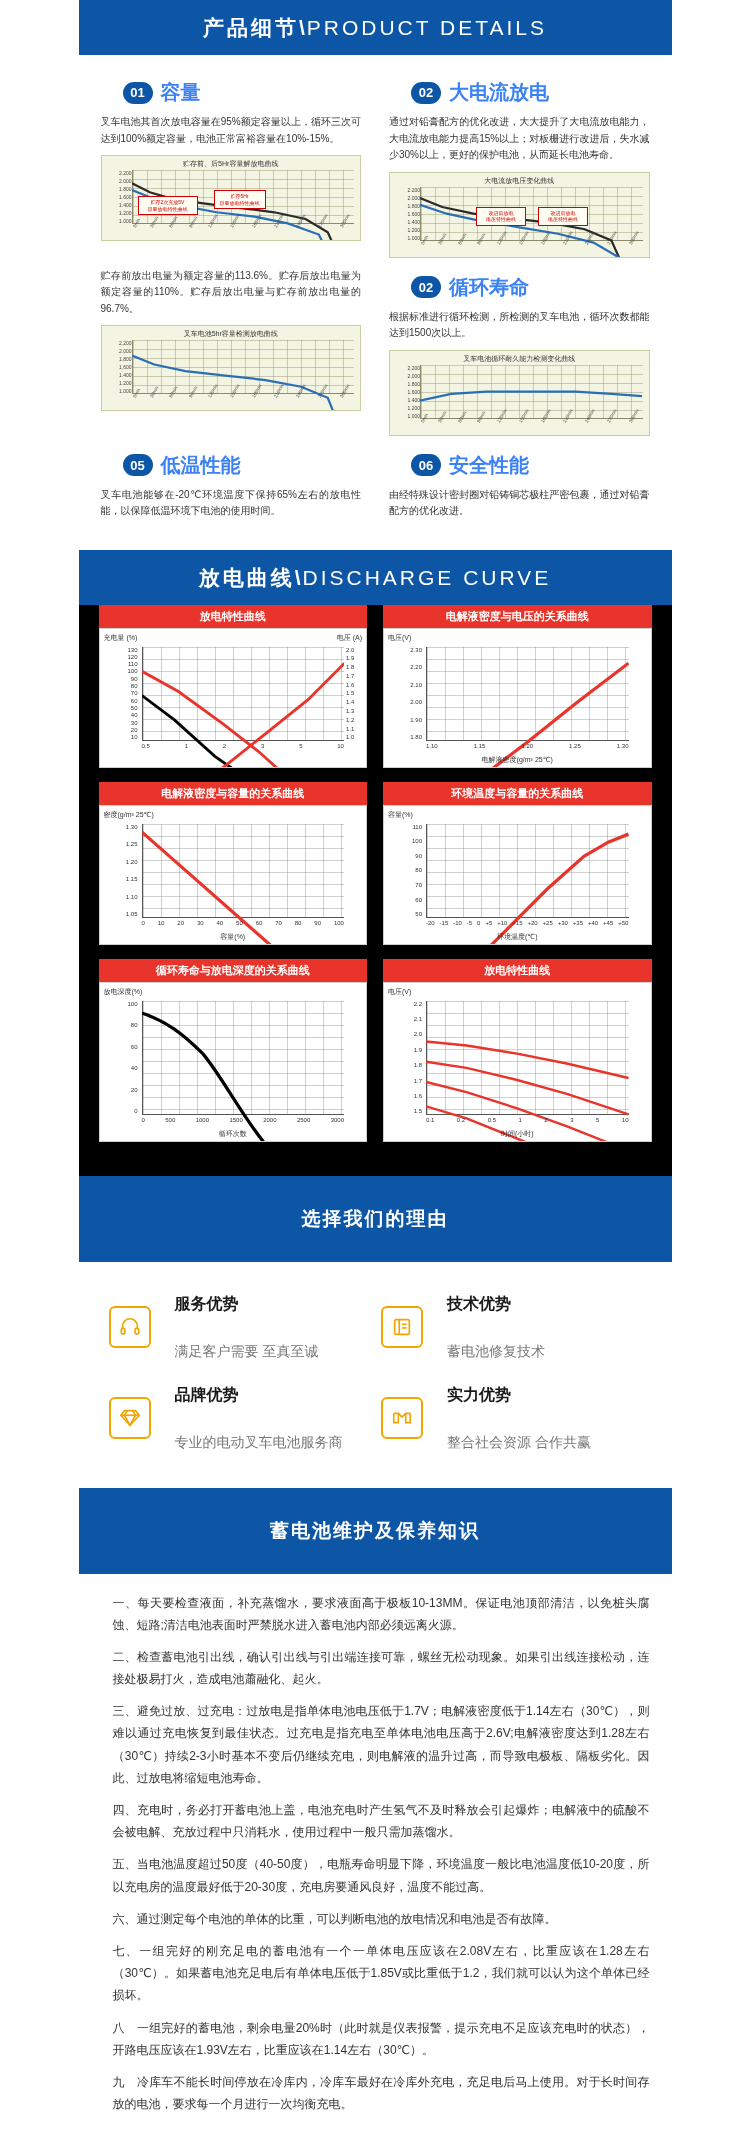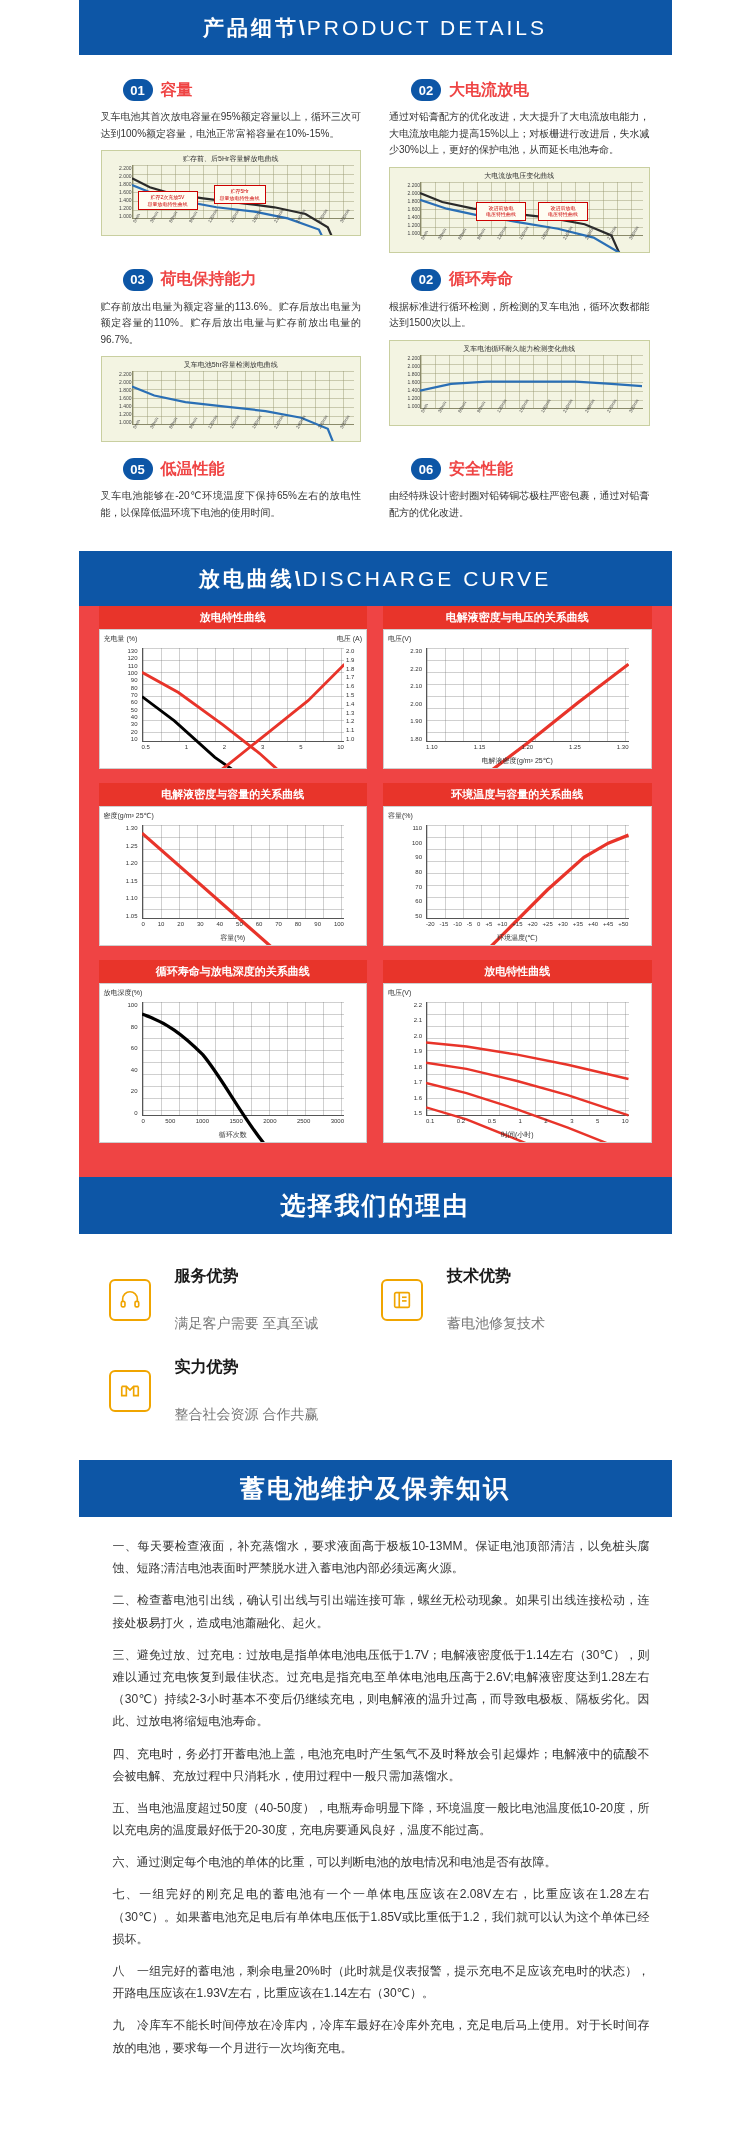--- a/index.html
+++ b/index.html
@@ -18,21 +18,21 @@
     color:#fff;
     text-align:center;
     padding:14px 0 13px;
     font-size:21px;
     letter-spacing:2px;
     font-weight:bold;
     position:relative;
   }
   .sec-header .cn { letter-spacing:3px; }
   .sec-header .en { letter-spacing:3px; font-weight:normal; }
-  .sec-header.thin { font-size:25px; padding:12px 0; }
+  .sec-header.thin { font-size:19px; padding:30px 0; }
 
   
   .details {
     padding:18px 22px 22px 22px;
   }
   .grid2 {
     display:flex;
     flex-wrap:wrap;
   }
   .col {
@@ -51,23 +51,23 @@
     background:#0d56a6;
     color:#fff;
     border-radius:11px;
     font-size:13px;
     font-weight:bold;
     display:flex;align-items:center;justify-content:center;
     flex:0 0 auto;
     margin-left:22px;
   }
   .item-title {
-    font-size:16px;
+    font-size:20px;
     font-weight:bold;
-    color:#ef4444;
+    color:#3b82f6;
   }
   .item-text {
     font-size:10px;
     line-height:1.65;
     color:#333;
     text-align:justify;
     margin:0 0 8px;
   }
 
   
@@ -113,21 +113,21 @@
     font-size:5px;
     padding:2px 3px;
     background:#fffdf2;
     line-height:1.3;
     text-align:center;
   }
 
   
   .curves {
     padding:0 20px 20px;
-    background:#ef4444;
+    background:#000000;
   }
   .curve-row { display:flex; gap:16px; margin-bottom:14px; }
   .curve-card { flex:1; }
   .curve-title {
     background:#e8342a;
     color:#fff;
     font-size:11px;
     text-align:center;
     padding:4px 0;
     font-weight:bold;
@@ -283,24 +283,20 @@
               <span>180min</span>
               <span>210min</span>
               <span>240min</span>
               <span>270min</span>
               <span>300min</span>
           </div>
         </div>
       </div>
 
       <div class="col">
-        <div class="item-head">
-          <div class="num-badge">03</div>
-          <div class="item-title">荷电保持能力</div>
-        </div>
         <p class="item-text">贮存前放出电量为额定容量的113.6%。贮存后放出电量为额定容量的110%。贮存后放出电量与贮存前放出电量的96.7%。</p>
         <div class="mini-chart">
           <div class="mc-title">叉车电池5hr容量检测放电曲线</div>
           <div class="mc-yl">
             <span>2.200</span>
               <span>2.000</span>
               <span>1.800</span>
               <span>1.600</span>
               <span>1.400</span>
               <span>1.200</span>
@@ -636,20 +632,33 @@
               <line x1="12" y1="9" x2="17" y2="9"></line>
               <line x1="12" y1="13" x2="17" y2="13"></line>
           </svg>
         </div>
         <div>
           <div class="r-title">技术优势</div>
           <div class="r-sub">蓄电池修复技术</div>
         </div>
       </div>
 
+      <div class="reason">
+        <div class="r-icon">
+          <svg width="22" height="22" viewBox="0 0 24 24" fill="none" stroke="#f0a500" stroke-width="1.8">
+            <path d="M6 4h12l4 5-10 11L2 9z"></path>
+              <path d="M2 9h20"></path>
+              <path d="M9 4l-3 5 6 11 6-11-3-5"></path>
+          </svg>
+        </div>
+        <div>
+          <div class="r-title">品牌优势</div>
+          <div class="r-sub">专业的电动叉车电池服务商</div>
+        </div>
+      </div>
 
       <div class="reason">
         <div class="r-icon">
           <svg width="22" height="22" viewBox="0 0 24 24" fill="none" stroke="#f0a500" stroke-width="1.8">
             <path d="M3 7h5l4 4 4-4h5"></path>
               <path d="M3 7v10h5V7"></path>
               <path d="M16 7v10h5V7"></path>
           </svg>
         </div>
         <div>

